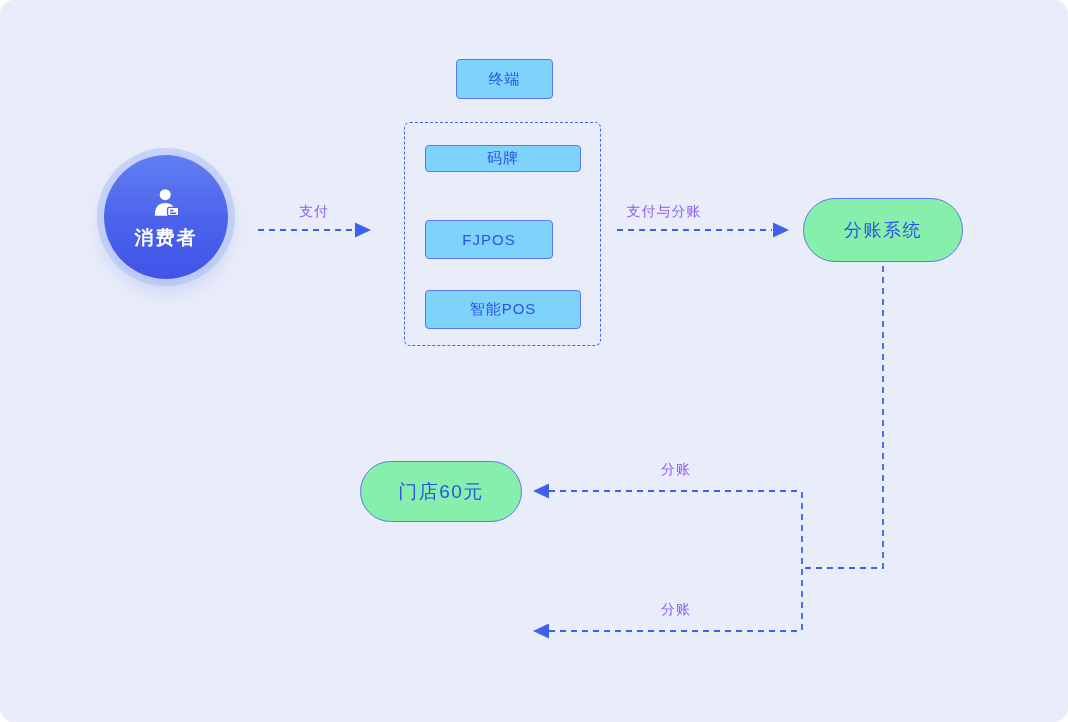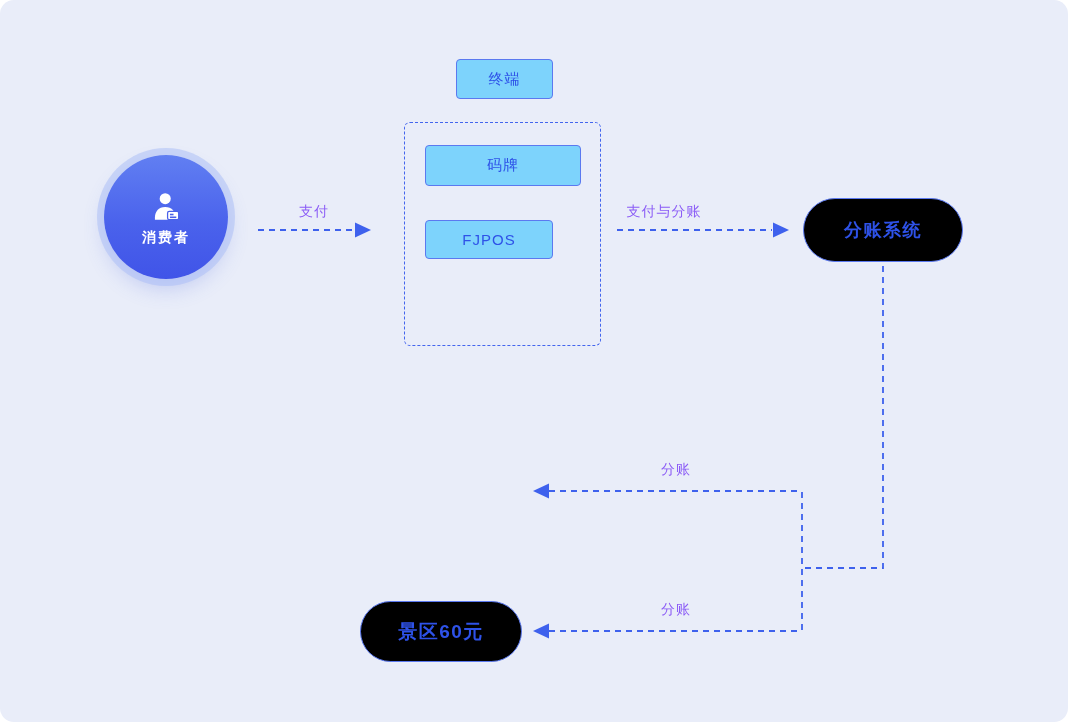--- a/index.html
+++ b/index.html
@@ -51,24 +51,24 @@
     width: 197px; height: 224px;
     border: 1.6px dashed #4365ee;
     border-radius: 6px;
     box-sizing: border-box;
   }
   .pill {
     position: absolute;
     display: flex;
     align-items: center;
     justify-content: center;
-    background: #000000;
+    background: #86efac;
     border: 1.4px solid #5b79f0;
     color: #2e52e8;
-    font-weight: 700;
+    font-weight: 400;
     letter-spacing: 1.5px;
     box-sizing: border-box;
   }
   .pill.split-system {
     left: 803px; top: 198px;
     width: 160px; height: 64px;
     border-radius: 32px;
     font-size: 18px;
   }
   .pill.payee {
@@ -87,21 +87,21 @@
     background: linear-gradient(180deg, #617ff2 0%, #4a62ec 55%, #4054e8 100%);
     box-shadow: 0 0 0 7px rgba(173,192,246,0.55), 0 10px 20px rgba(83,106,229,0.25);
     display: flex;
     flex-direction: column;
     align-items: center;
     justify-content: center;
     gap: 3px;
   }
   .consumer .label {
     color: #ffffff;
-    font-size: 14px;
+    font-size: 19px;
     font-weight: 600;
     letter-spacing: 2px;
     font-family: Liberation Serif, serif;
   }
 </style>
 </head>
 <body>
 
 <div class="canvas">
 
@@ -136,20 +136,21 @@
 
   <div class="edge-label" style="left:314px; top:203px;">支付</div>
   <div class="edge-label" style="left:664px; top:203px;">支付与分账</div>
   <div class="edge-label" style="left:676px; top:461px;">分账</div>
   <div class="edge-label" style="left:676px; top:601px;">分账</div>
 
   <div class="node-box" style="left:456px; top:59px; width:97px; height:40px;">终端</div>
 
   <div class="terminal-group"></div>
 
-  <div class="node-box" style="left:425px; top:145px; width:156px; height:41px;">码牌</div>
+  <div class="node-box" style="left:425px; top:145px; width:156px; height:27px;">码牌</div>
   <div class="node-box" style="left:425px; top:220px; width:128px; height:39px;">FJPOS</div>
+  <div class="node-box" style="left:425px; top:290px; width:156px; height:39px;">智能POS</div>
 
   <div class="pill split-system">分账系统</div>
 
-  <div class="pill payee scenic">景区60元</div>
+  <div class="pill payee store">门店60元</div>
 
 </div>
 
 </body></html>

